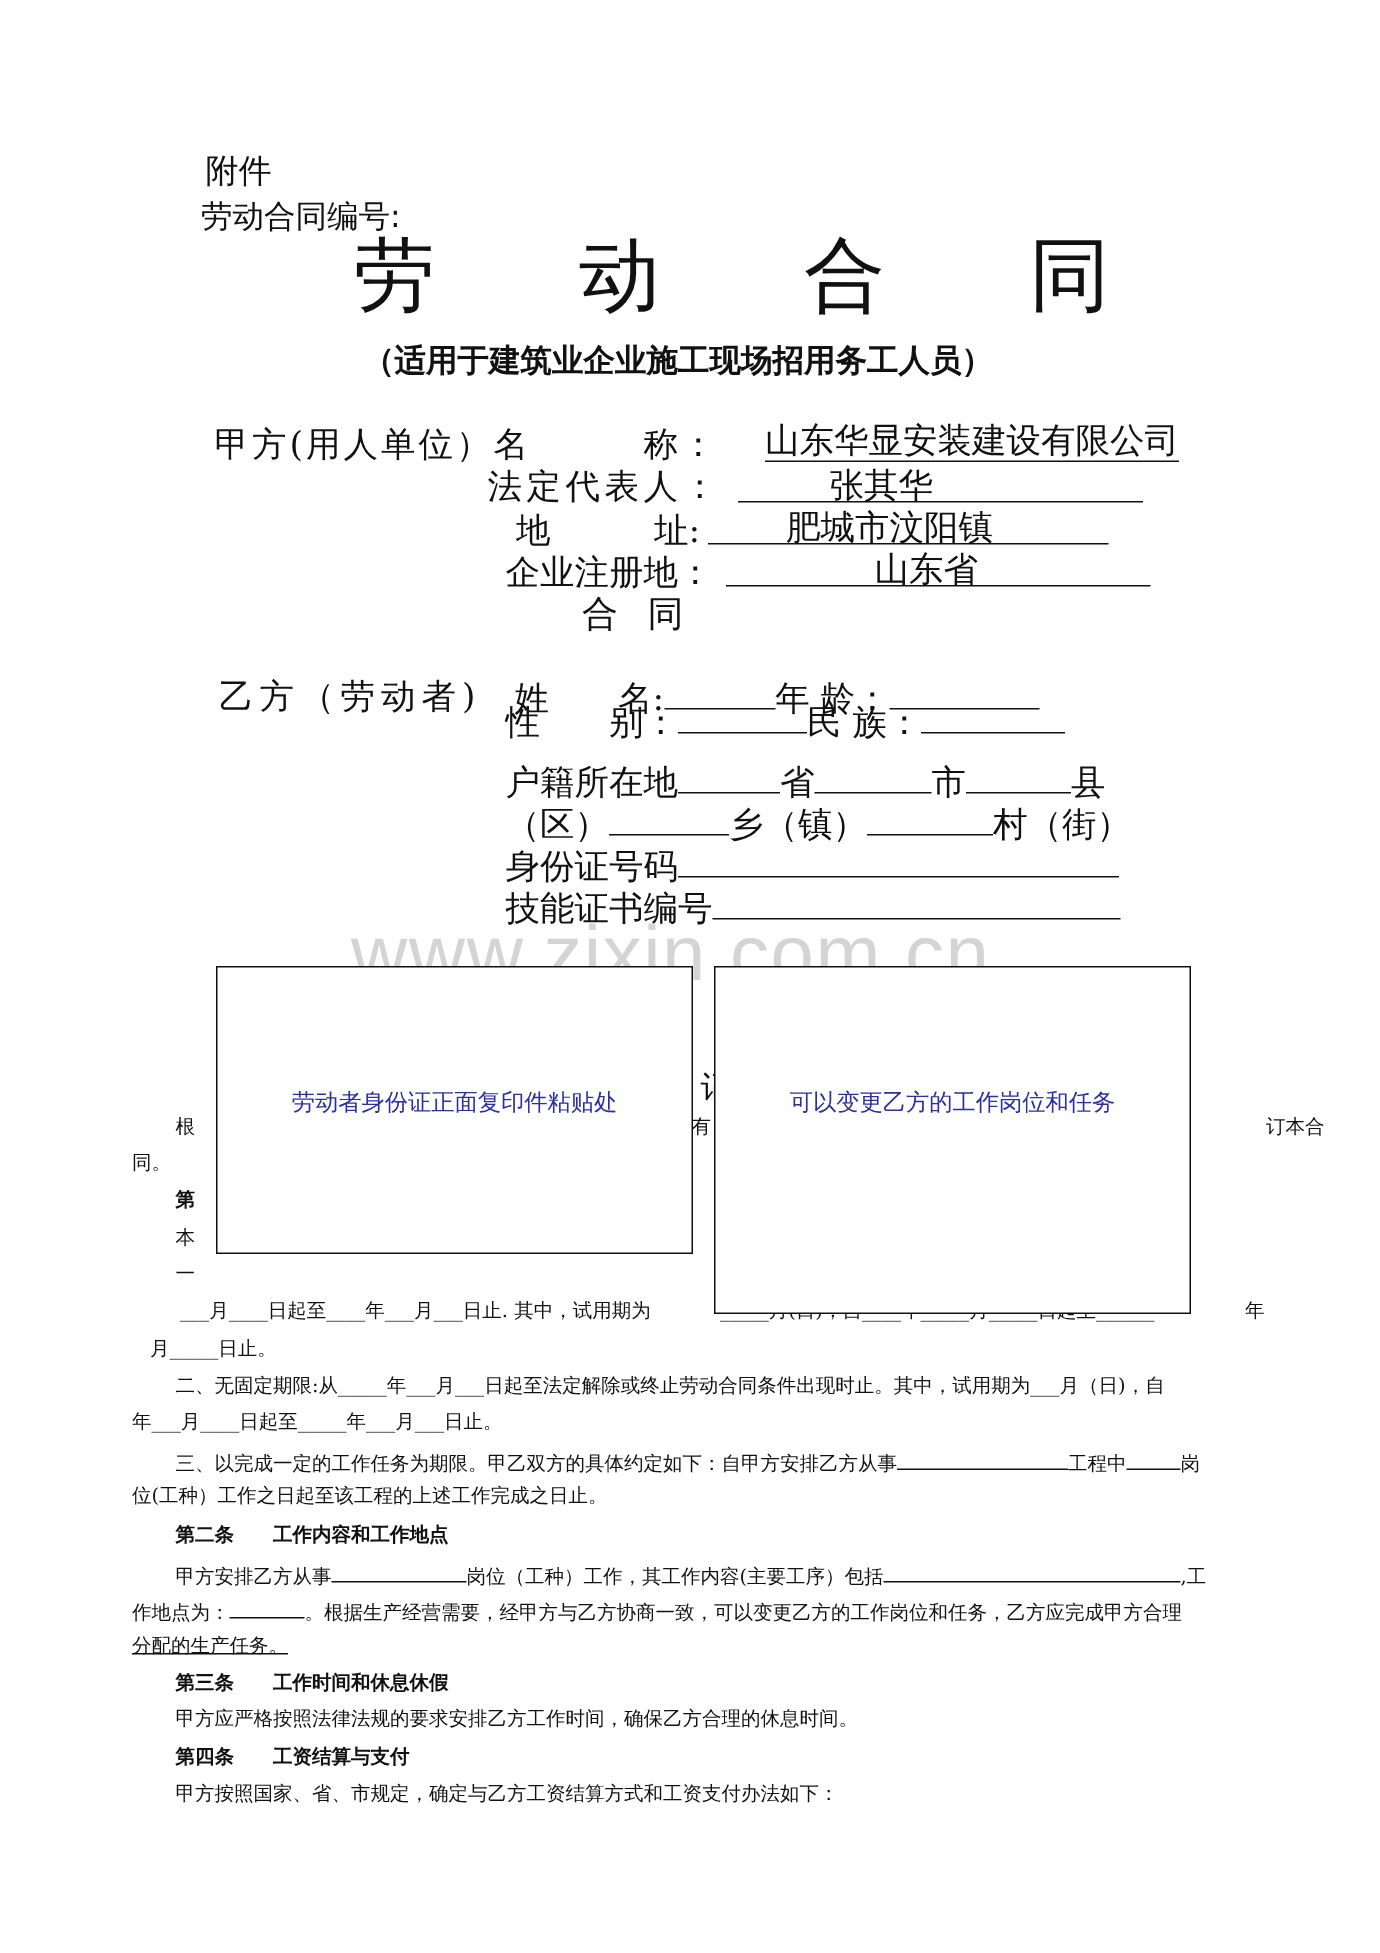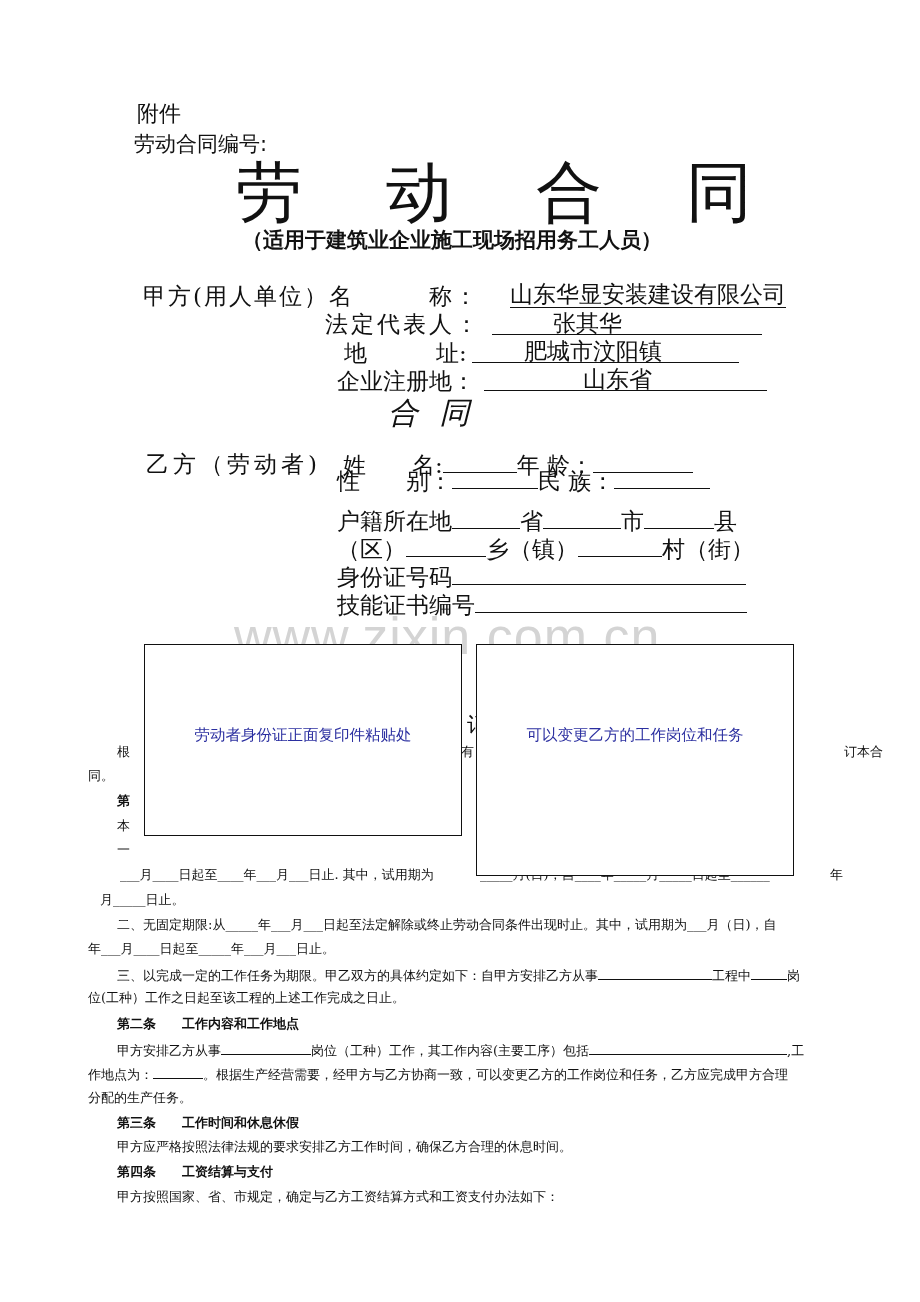--- a/index.html
+++ b/index.html
@@ -8,38 +8,38 @@
     font-family: "DejaVu Serif", "Liberation Serif", serif;
     color: #111;
   }
   .abs { position: absolute; white-space: nowrap; }
   .sans { font-family: "DejaVu Sans", "Liberation Sans", sans-serif; }
   .ul-blank { display: inline-block; border-bottom: 1.2px solid #111; height: 1em; vertical-align: baseline; }
 
   
   #attach { left: 137px; top: 99px; font-size: 22px; }
   #contract-no { left: 134px; top: 130px; font-size: 21px; }
-  #title { left: 236px; top: 148px; font-size: 66px; letter-spacing: 0; font-family: "DejaVu Serif","Liberation Serif",serif; }
+  #title { left: 236px; top: 148px; font-size: 54px; letter-spacing: 0; font-family: "DejaVu Serif","Liberation Serif",serif; }
   #title span { display: inline-block; width: 150px; text-align: left; }
   #subtitle { left: 242px; top: 226px; font-size: 21px; font-weight: bold; }
 
   
   .pa { font-size: 23px; }
   #pa-name-label { left: 143px; top: 281px; letter-spacing: 2px; }
   #pa-name-value { left: 510px; top: 281px; border-bottom: 1.5px solid #111; line-height: 26px; }
   #pa-rep-label { left: 325px; top: 309px; letter-spacing: 3px; }
   #pa-rep-line { left: 492px; top: 310px; width: 270px; height: 24px; border-bottom: 1.5px solid #111; }
   #pa-rep-value { left: 553px; top: 308px; }
   #pa-addr-label { left: 344px; top: 338px; text-align: center; }
   #pa-addr-line { left: 472px; top: 339px; width: 267px; height: 23px; border-bottom: 1.5px solid #111; }
   #pa-addr-value { left: 524px; top: 336px; }
   #pa-reg-label { left: 337px; top: 366px; }
   #pa-reg-line { left: 484px; top: 367px; width: 283px; height: 23px; border-bottom: 1.5px solid #111; }
   #pa-reg-value { left: 583px; top: 364px; }
-  #pa-contract { left: 388px; top: 393px; font-size: 30px; letter-spacing: 6px; font-style: italic; }
+  #pa-contract { left: 388px; top: 393px; font-size: 24px; letter-spacing: 6px; }
 
   
   .pb { font-size: 23px; }
   #pb-label { left: 146px; top: 449px; letter-spacing: 4px; }
   #pb-name { left: 343px; top: 449px; }
   #pb-gender { left: 337px; top: 465px; }
   #pb-hukou { left: 337px; top: 505px; }
   #pb-district { left: 337px; top: 533px; }
   #pb-id { left: 337px; top: 561px; }
   #pb-skill { left: 337px; top: 589px; }
@@ -142,19 +142,19 @@
 </div>
 <div class="abs body-txt" style="left:88px; top:991px;">位(工种）工作之日起至该工程的上述工作完成之日止。</div>
 
 <div class="abs body-txt bold" style="left:117px; top:1017px;">第二条　　工作内容和工作地点</div>
 <div class="abs body-txt" style="left:117px; top:1042px;">
   <span>甲方安排乙方从事</span><span class="blank" style="width:90px"></span><span>岗位（工种）工作，其工作内容(主要工序）包括</span><span class="blank" style="width:198px"></span><span>,工</span>
 </div>
 <div class="abs body-txt" style="left:88px; top:1066px;">
   <span>作地点为：</span><span class="blank" style="width:50px"></span><span>。根据生产经营需要，经甲方与乙方协商一致，可以变更乙方的工作岗位和任务，乙方应完成甲方合理</span>
 </div>
-<div class="abs body-txt" style="left:88px; top:1091px;">分配的生产任务。</div>
+<div class="abs body-txt" style="left:88px; top:1091px;text-decoration:underline;">分配的生产任务。</div>
 
 <div class="abs body-txt bold" style="left:117px; top:1116px;">第三条　　工作时间和休息休假</div>
 <div class="abs body-txt" style="left:117px; top:1140px;">甲方应严格按照法律法规的要求安排乙方工作时间，确保乙方合理的休息时间。</div>
 
 <div class="abs body-txt bold" style="left:117px; top:1165px;">第四条　　工资结算与支付</div>
 <div class="abs body-txt" style="left:117px; top:1190px;">甲方按照国家、省、市规定，确定与乙方工资结算方式和工资支付办法如下：</div>
 
 </body></html>

